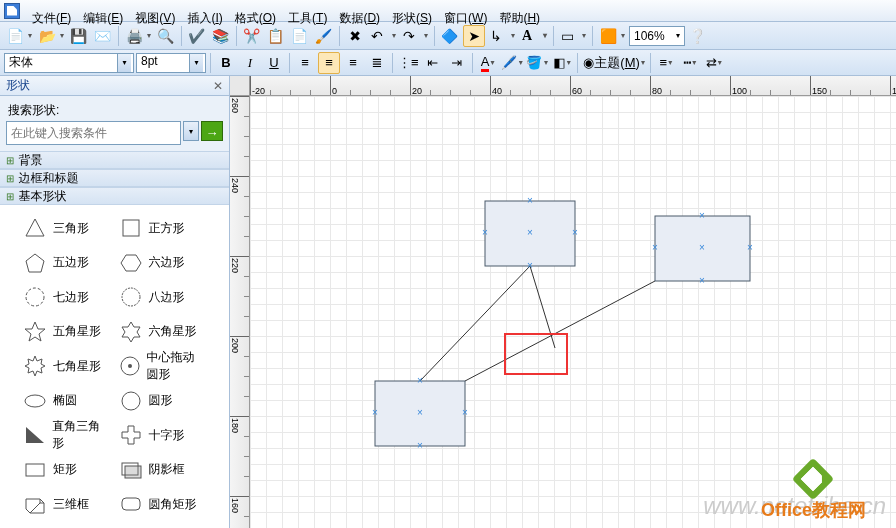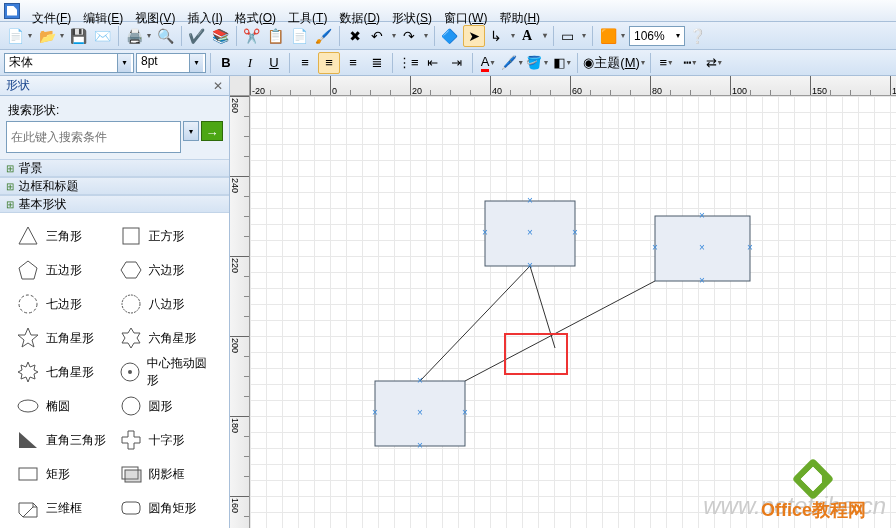--- a/index.html
+++ b/index.html
@@ -20,26 +20,26 @@
 .combo .dd-arrow { background: linear-gradient(#e8f0fa, #c5d8ee); border-left: 1px solid #7a9ebd; width: 14px; height: 18px; display: flex; align-items: center; justify-content: center; font-size: 8px; }
 .fmt-btn { min-width: 22px; height: 22px; display: flex; align-items: center; justify-content: center; border: 1px solid transparent; border-radius: 2px; cursor: pointer; font-size: 13px; position: relative; }
 .fmt-btn.dd::after { content: "▾"; font-size: 8px; color: #555; margin-left: 1px; }
 .fmt-btn.active { background: #fde8b8; border-color: #e2b14a; }
 .main { display: flex; height: 452px; }
 .side { width: 230px; background: #eaf1f9; border-right: 1px solid #a8bfd9; display: flex; flex-direction: column; }
 .side-header { height: 20px; display: flex; align-items: center; justify-content: space-between; padding: 0 6px; font-size: 12px; color: #15428b; background: linear-gradient(#f0f5fb, #dde9f7); border-bottom: 1px solid #a8bfd9; }
 .side-close { cursor: pointer; color: #666; font-size: 12px; }
 .search-lbl { padding: 6px 8px 2px; font-size: 12px; }
 .search-row { display: flex; padding: 0 6px 6px; gap: 2px; }
-.search-input { flex: 1; height: 32px; border: 1px solid #7a9ebd; background: #fff; font-size: 12px; padding: 0 4px; }
+.search-input { flex: 1; height: 24px; border: 1px solid #7a9ebd; background: #fff; font-size: 12px; padding: 0 4px; }
 .search-dd { width: 16px; height: 20px; background: linear-gradient(#e8f0fa, #c5d8ee); border: 1px solid #7a9ebd; display: flex; align-items: center; justify-content: center; font-size: 8px; cursor: pointer; }
 .search-go { width: 22px; height: 20px; background: #4ca614; border: 1px solid #2e6b0a; display: flex; align-items: center; justify-content: center; color: #fff; font-size: 13px; font-weight: bold; cursor: pointer; }
 .cat { height: 18px; background: linear-gradient(#e6eef8, #d5e3f3); border-top: 1px solid #c2d4e8; border-bottom: 1px solid #c2d4e8; display: flex; align-items: center; padding-left: 6px; font-size: 12px; cursor: pointer; }
 .cat .exp { color: #3a7a2a; margin-right: 4px; font-size: 10px; }
-.shapes-grid { display: grid; grid-template-columns: 1fr 1fr; padding: 6px 12px; gap: 0; overflow-y: auto; flex: 1; background: #fff; }
+.shapes-grid { display: grid; grid-template-columns: 1fr 1fr; padding: 6px 19px; gap: 0; overflow-y: auto; flex: 1; background: #fff; }
 .shape-cell { display: flex; align-items: center; height: 34px; padding: 0 4px; gap: 6px; cursor: pointer; font-size: 12px; }
 .shape-ico { width: 24px; height: 24px; display: flex; align-items: center; justify-content: center; }
 .shape-ico svg { width: 22px; height: 22px; }
 .canvas-area { flex: 1; position: relative; overflow: hidden; background: #fff; }
 .ruler-h { position: absolute; top: 0; left: 20px; right: 0; height: 20px; background: linear-gradient(#f5f5f5, #e8e8e8); border-bottom: 1px solid #9a9a9a; overflow: hidden; }
 .ruler-v { position: absolute; top: 20px; left: 0; width: 20px; bottom: 0; background: linear-gradient(90deg, #f5f5f5, #e8e8e8); border-right: 1px solid #9a9a9a; overflow: hidden; }
 .ruler-corner { position: absolute; top: 0; left: 0; width: 20px; height: 20px; background: #e8e8e8; border-right: 1px solid #9a9a9a; border-bottom: 1px solid #9a9a9a; }
 .ruler-h .tick { position: absolute; top: 0; height: 20px; border-left: 1px solid #666; font-size: 9px; padding-left: 1px; display: flex; align-items: flex-end; }
 .ruler-h .mtick { position: absolute; top: 14px; height: 6px; border-left: 1px solid #888; }
 .ruler-v .tick { position: absolute; left: 0; width: 20px; border-top: 1px solid #666; font-size: 9px; writing-mode: vertical-lr; display: flex; justify-content: flex-end; padding-top: 1px; }

